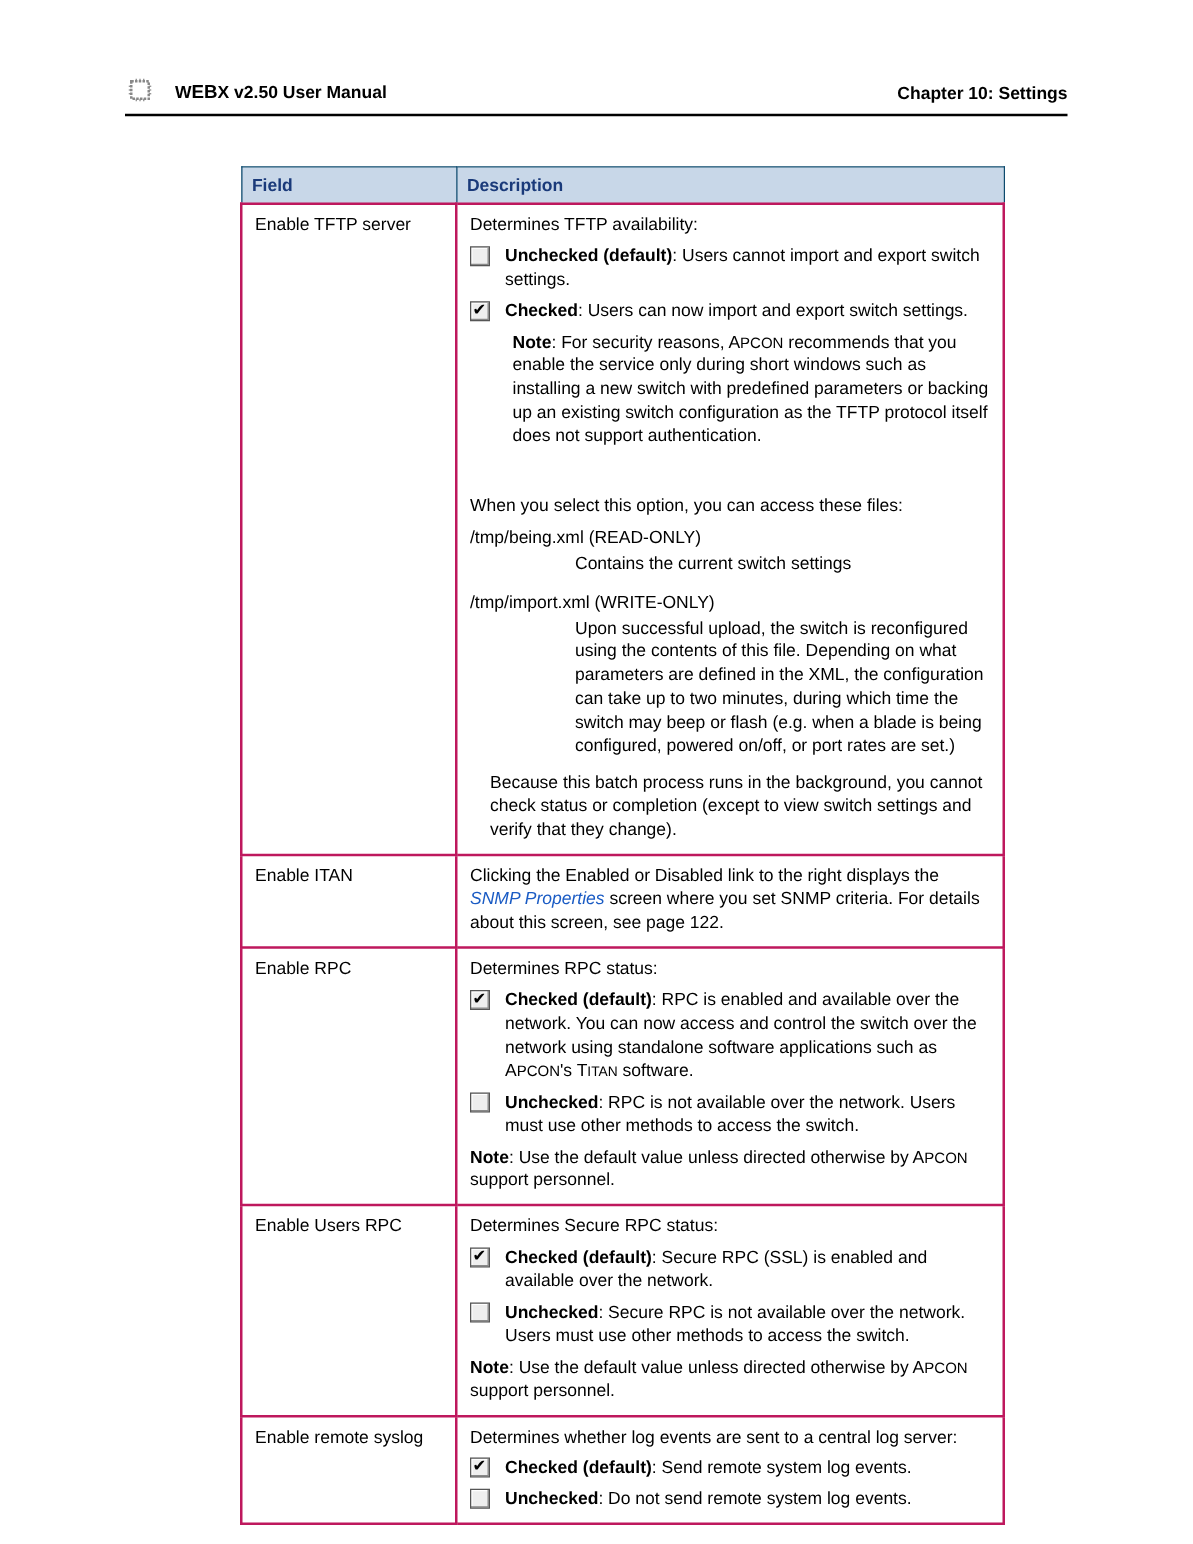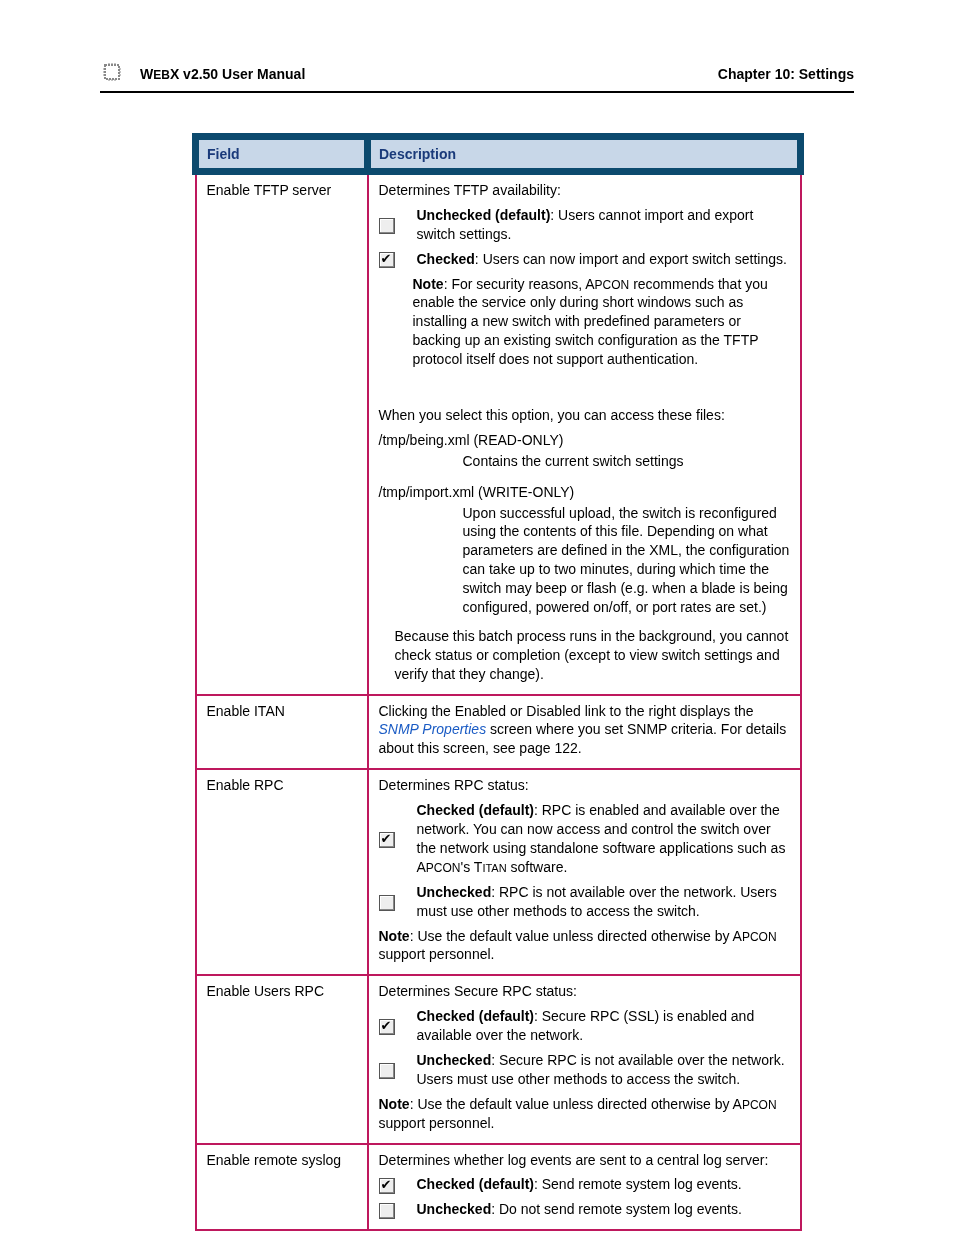--- a/index.html
+++ b/index.html
@@ -36,39 +36,39 @@
     border-collapse: collapse;
     width: 612px;
     margin-left: 92px;
   }
   table.settings th {
     background: #c8d7e8;
     color: #1a3a7a;
     font-weight: bold;
     text-align: left;
     padding: 6px 8px;
-    border: 7px solid #0c4a6e;
+    border: 1px solid #0c4a6e;
     font-size: 14px;
   }
   table.settings td {
     border: 2px solid #be185d;
     padding: 6px 10px 10px 10px;
     vertical-align: top;
     font-size: 14px;
     line-height: 1.35;
   }
   td.field {
     width: 150px;
     padding-left: 18px;
   }
   .cb-row {
     display: flex;
-    align-items: center;
+    align-items: flex-start;
     margin-top: 6px;
-    gap: 22px;
+    gap: 12px;
   }
   .cb-row .cb {
     flex: 0 0 auto;
     margin-top: 2px;
   }
   .cb-row .cb-text {
     flex: 1;
   }
   .cb {
     width: 14px;
@@ -107,21 +107,21 @@
       <line x1="19" y1="15" x2="21" y2="15" stroke="#888" stroke-width="1"></line>
       <line x1="9" y1="3" x2="9" y2="5" stroke="#888" stroke-width="1"></line>
       <line x1="12" y1="3" x2="12" y2="5" stroke="#888" stroke-width="1"></line>
       <line x1="15" y1="3" x2="15" y2="5" stroke="#888" stroke-width="1"></line>
       <line x1="9" y1="19" x2="9" y2="21" stroke="#888" stroke-width="1"></line>
       <line x1="12" y1="19" x2="12" y2="21" stroke="#888" stroke-width="1"></line>
       <line x1="15" y1="19" x2="15" y2="21" stroke="#888" stroke-width="1"></line>
     </svg>
   </span>
   <span class="doc-title">
-    <span>W</span><span class="smallcaps" style="font-size:12px;">EB</span><span>X v2.50 User Manual</span>
+    <span>W</span><span class="smallcaps" style="font-size:15px;">EB</span><span>X v2.50 User Manual</span>
   </span>
   <span class="chapter-title">Chapter 10: Settings</span>
 </div>
 
 <table class="settings">
   <tbody>
       <tr>
     <th>Field</th>
     <th>Description</th>
   </tr>

